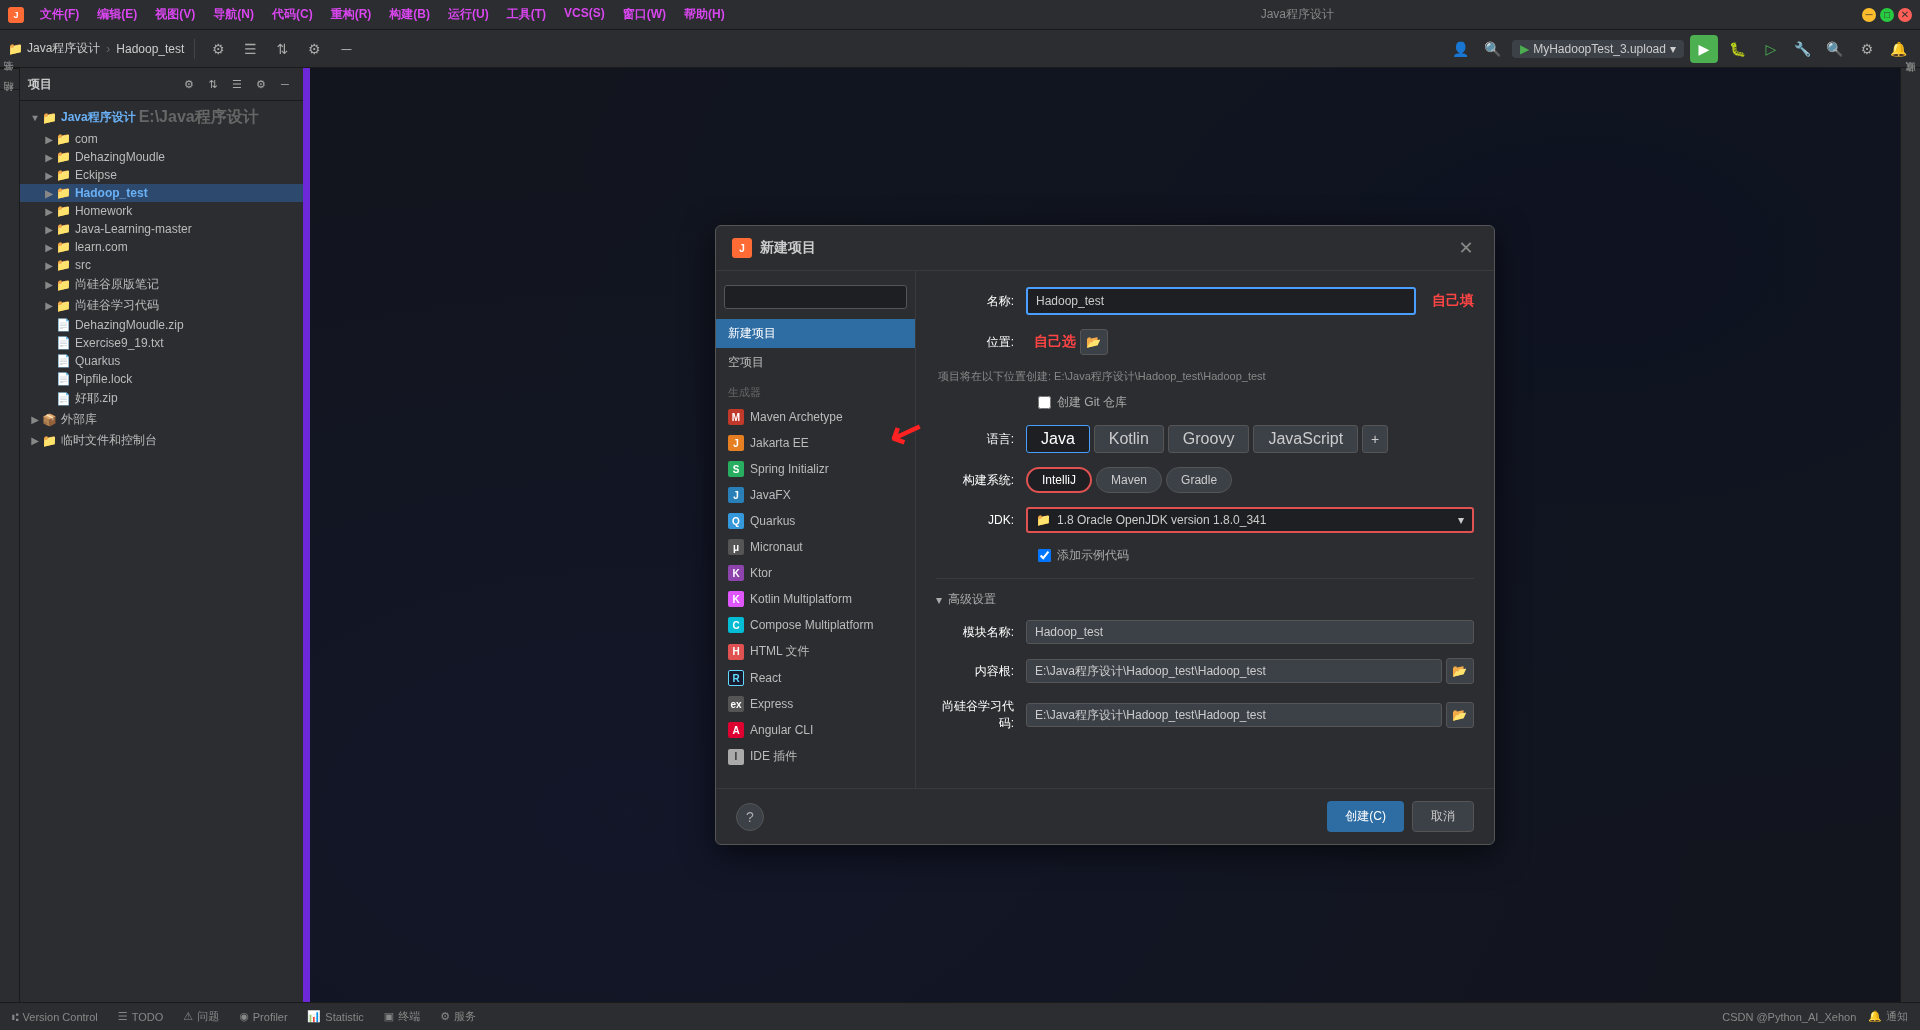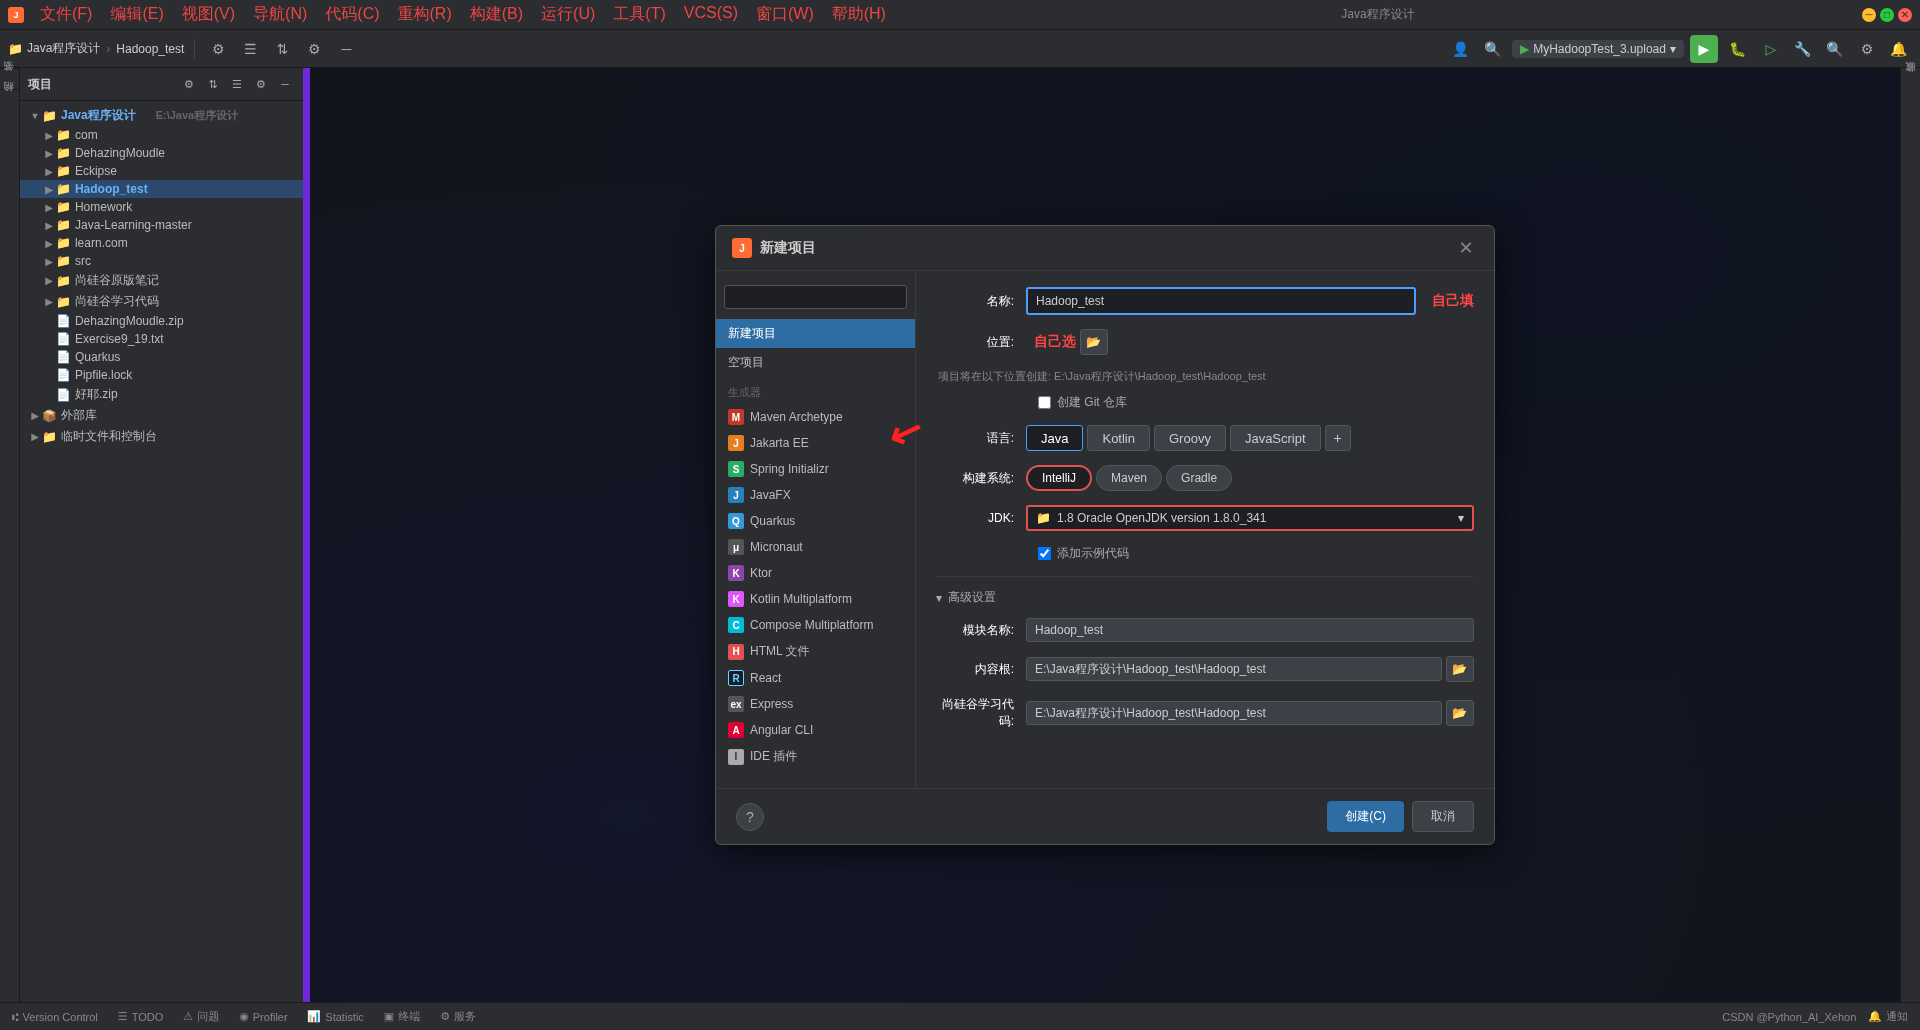--- a/index.html
+++ b/index.html
@@ -29,23 +29,24 @@
       border-radius: 3px;
       margin-right: 8px;
       display: flex; align-items: center; justify-content: center;
       font-size: 9px; color: white; font-weight: bold;
     }
     .title-bar-menu {
       display: flex; gap: 2px;
     }
     .title-bar-menu span {
       padding: 2px 8px;
-      color: #ef4444;
-      font-size: 16px;
-      cursor: pointer;
+      color: #d946ef;
+      font-size: 12px;
+      cursor: pointer;
+      font-weight: bold;
     }
     .title-bar-center {
       flex: 1;
       text-align: center;
       color: #888;
       font-size: 12px;
     }
     .title-bar-controls {
       display: flex; gap: 4px; align-items: center;
     }
@@ -385,21 +386,21 @@
     .checkbox-row label { color: #aaa; font-size: 12px; cursor: pointer; }
     .lang-buttons {
       display: flex; gap: 4px; flex: 1;
     }
     .lang-btn {
       padding: 4px 14px;
       background: #3c4047;
       border: 1px solid #555;
       border-radius: 3px;
       color: #ccc;
-      font-size: 13px;
+      font-size: 16px;
       cursor: pointer;
     }
     .lang-btn.active {
       background: #1e1f22;
       border-color: #4a9eff;
       color: #fff;
     }
     .lang-btn-plus {
       padding: 4px 8px;
       background: #3c4047;
@@ -606,21 +607,21 @@
         <button class="toolbar-icon-btn" style="width:20px;height:20px;font-size:11px;">⚙</button>
         <button class="toolbar-icon-btn" style="width:20px;height:20px;font-size:11px;">─</button>
       </div>
     </div>
     <div class="sidebar-tree">
 
       <div class="tree-item" style="font-weight:bold;color:#6ab0f5;">
         <span class="tree-arrow">▾</span>
         <span class="tree-icon folder-icon">📁</span>
         <span>Java程序设计</span>
-        <span style="color:#666;font-size:11px;margin-left:20px">E:\Java程序设计</span>
+        <span style="color:#666;font-size:16px;margin-left:3px">E:\Java程序设计</span>
       </div>
       <div class="tree-item">
         <span style="display:inline-block;width:14px"></span>
         <span class="tree-arrow">▶</span>
         <span class="tree-icon folder-icon">📁</span>
         <span>com</span>
       </div>
       <div class="tree-item">
         <span style="display:inline-block;width:14px"></span>
         <span class="tree-arrow">▶</span>

